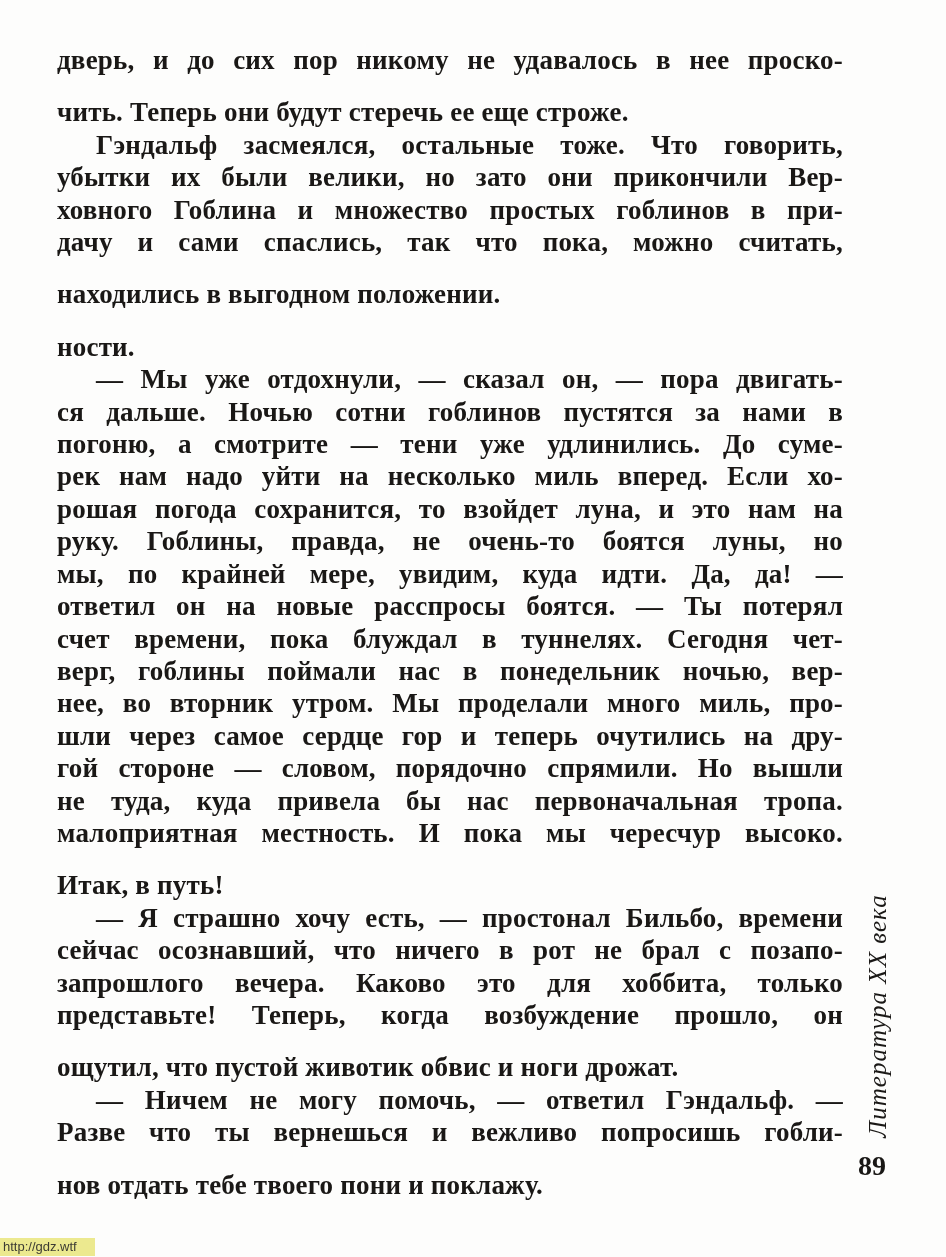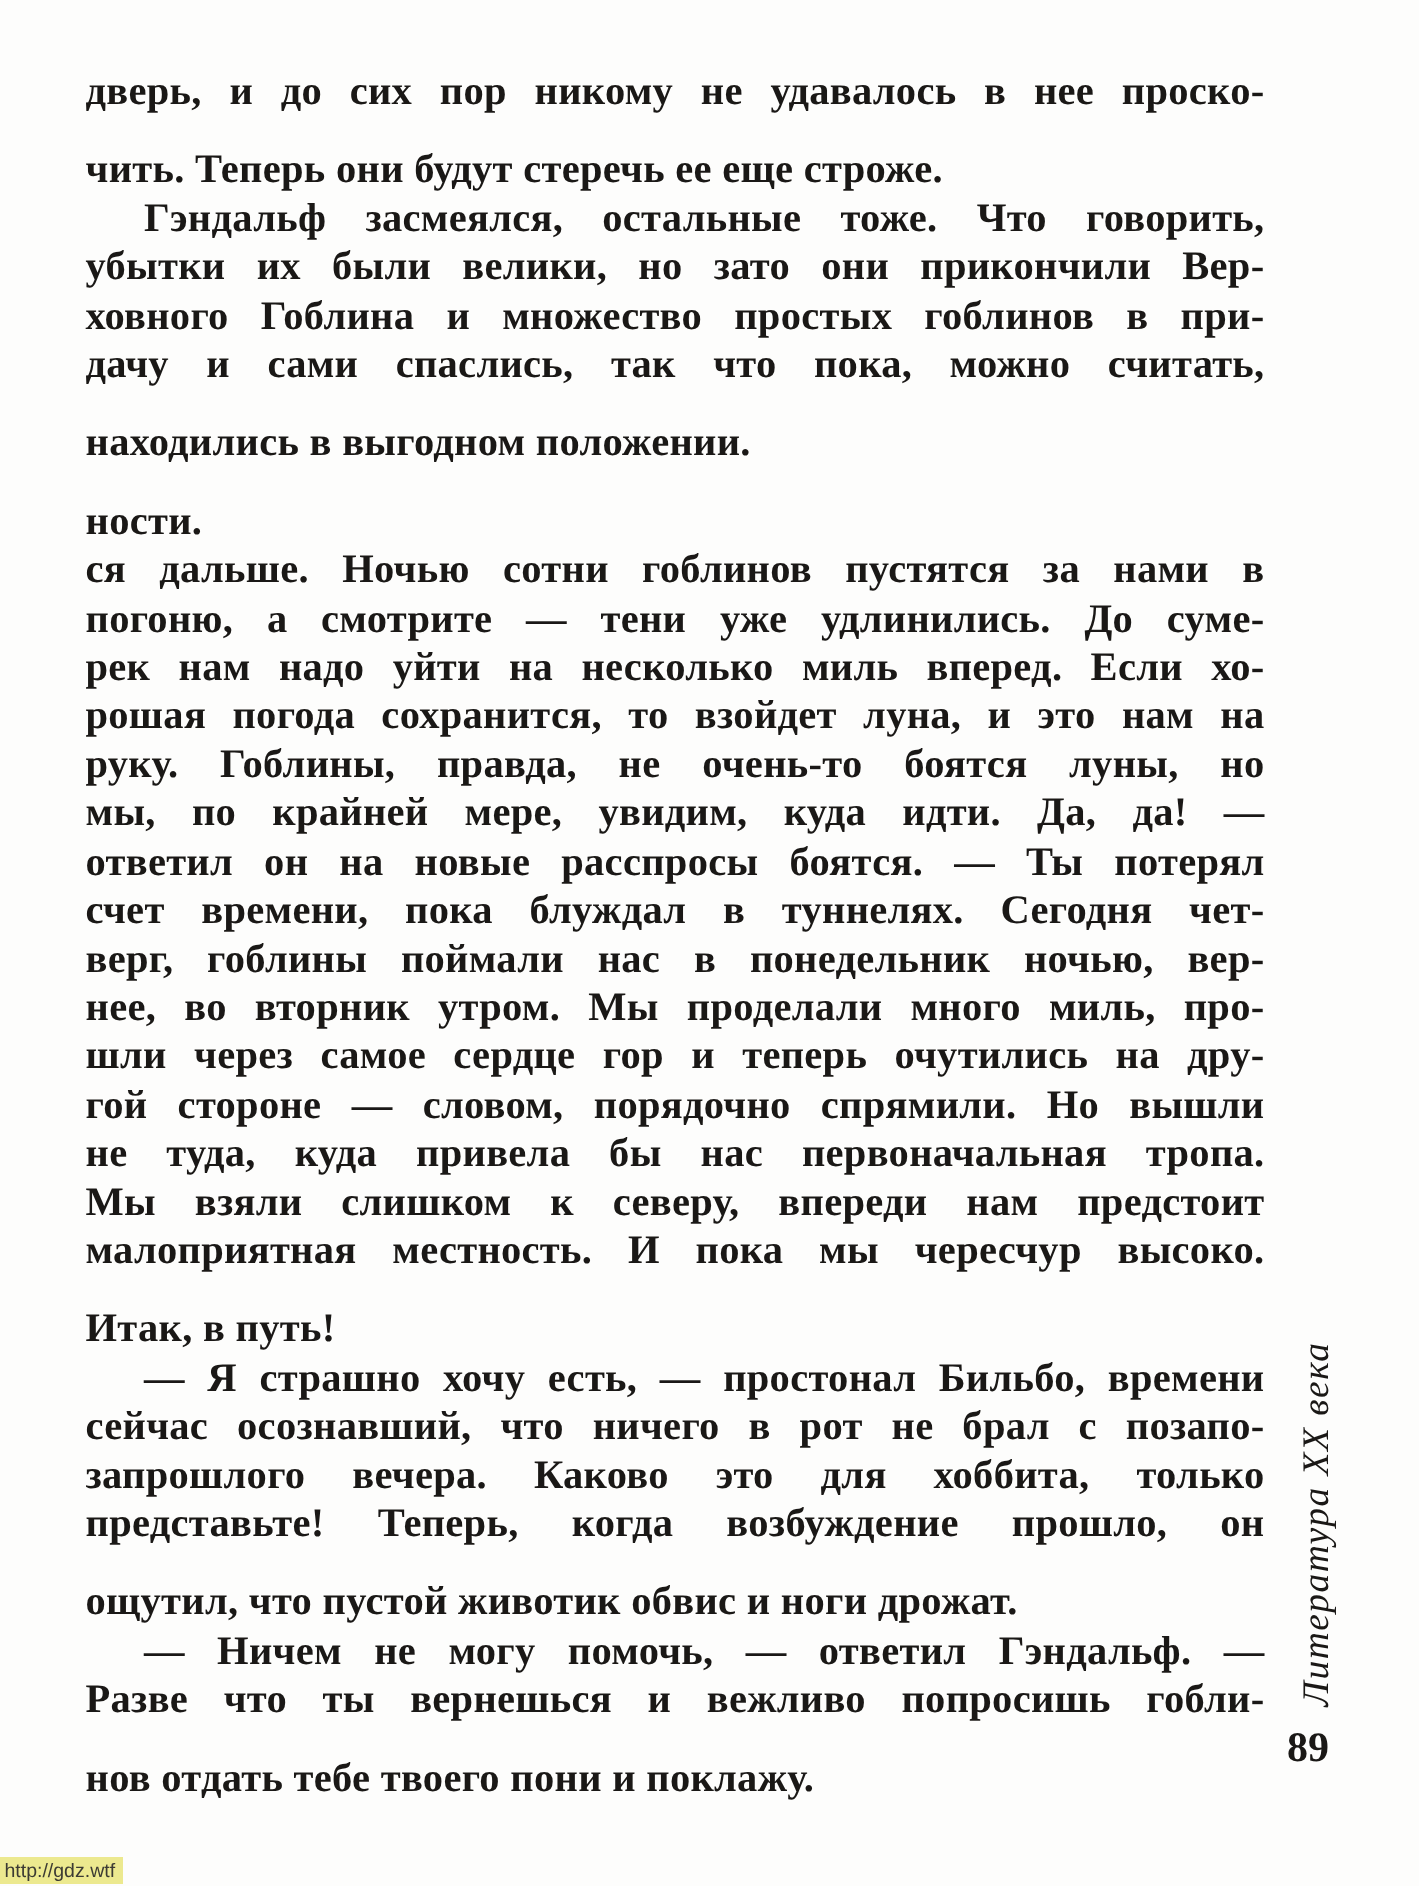--- a/index.html
+++ b/index.html
@@ -64,52 +64,52 @@
   }
   .watermark {
     position: absolute;
     left: 0;
     bottom: 1px;
     background: #ece98f;
     color: #3c3b33;
     font-family: "Liberation Sans", sans-serif;
     font-size: 13px;
     line-height: 17px;
-    padding: 0 5px 1px 3px;
+    padding: 0 18px 1px 3px;
     text-decoration: none;
     cursor: pointer;
   }
 </style>
 </head>
 <body>
 
 <div class="page">
   <div class="text-block" id="text-block">
       <div class="line">дверь, и до сих пор никому не удавалось в нее проско-</div>
       <div class="line end">чить. Теперь они будут стеречь ее еще строже.</div>
       <div class="line indent">Гэндальф засмеялся, остальные тоже. Что говорить,</div>
       <div class="line">убытки их были велики, но зато они прикончили Вер-</div>
       <div class="line">ховного Гоблина и множество простых гоблинов в при-</div>
       <div class="line">дачу и сами спаслись, так что пока, можно считать,</div>
       <div class="line end">находились в выгодном положении.</div>
       <div class="line end">ности.</div>
+      <div class="line indent">— Мы уже отдохнули, — сказал он, — пора двигать-</div>
       <div class="line">ся дальше. Ночью сотни гоблинов пустятся за нами в</div>
       <div class="line">погоню, а смотрите — тени уже удлинились. До суме-</div>
       <div class="line">рек нам надо уйти на несколько миль вперед. Если хо-</div>
       <div class="line">рошая погода сохранится, то взойдет луна, и это нам на</div>
       <div class="line">руку. Гоблины, правда, не очень-то боятся луны, но</div>
       <div class="line">мы, по крайней мере, увидим, куда идти. Да, да! —</div>
       <div class="line">ответил он на новые расспросы боятся. — Ты потерял</div>
       <div class="line">счет времени, пока блуждал в туннелях. Сегодня чет-</div>
       <div class="line">верг, гоблины поймали нас в понедельник ночью, вер-</div>
       <div class="line">нее, во вторник утром. Мы проделали много миль, про-</div>
       <div class="line">шли через самое сердце гор и теперь очутились на дру-</div>
       <div class="line">гой стороне — словом, порядочно спрямили. Но вышли</div>
       <div class="line">не туда, куда привела бы нас первоначальная тропа.</div>
-      <div class="line">Мы взяли слишком к северу, впереди нам предстоит</div>
       <div class="line">малоприятная местность. И пока мы чересчур высоко.</div>
       <div class="line end">Итак, в путь!</div>
       <div class="line indent">— Я страшно хочу есть, — простонал Бильбо, времени</div>
       <div class="line">сейчас осознавший, что ничего в рот не брал с позапо-</div>
       <div class="line">запрошлого вечера. Каково это для хоббита, только</div>
       <div class="line">представьте! Теперь, когда возбуждение прошло, он</div>
       <div class="line end">ощутил, что пустой животик обвис и ноги дрожат.</div>
       <div class="line indent">— Ничем не могу помочь, — ответил Гэндальф. —</div>
       <div class="line">Разве что ты вернешься и вежливо попросишь гобли-</div>
       <div class="line end">нов отдать тебе твоего пони и поклажу.</div>

